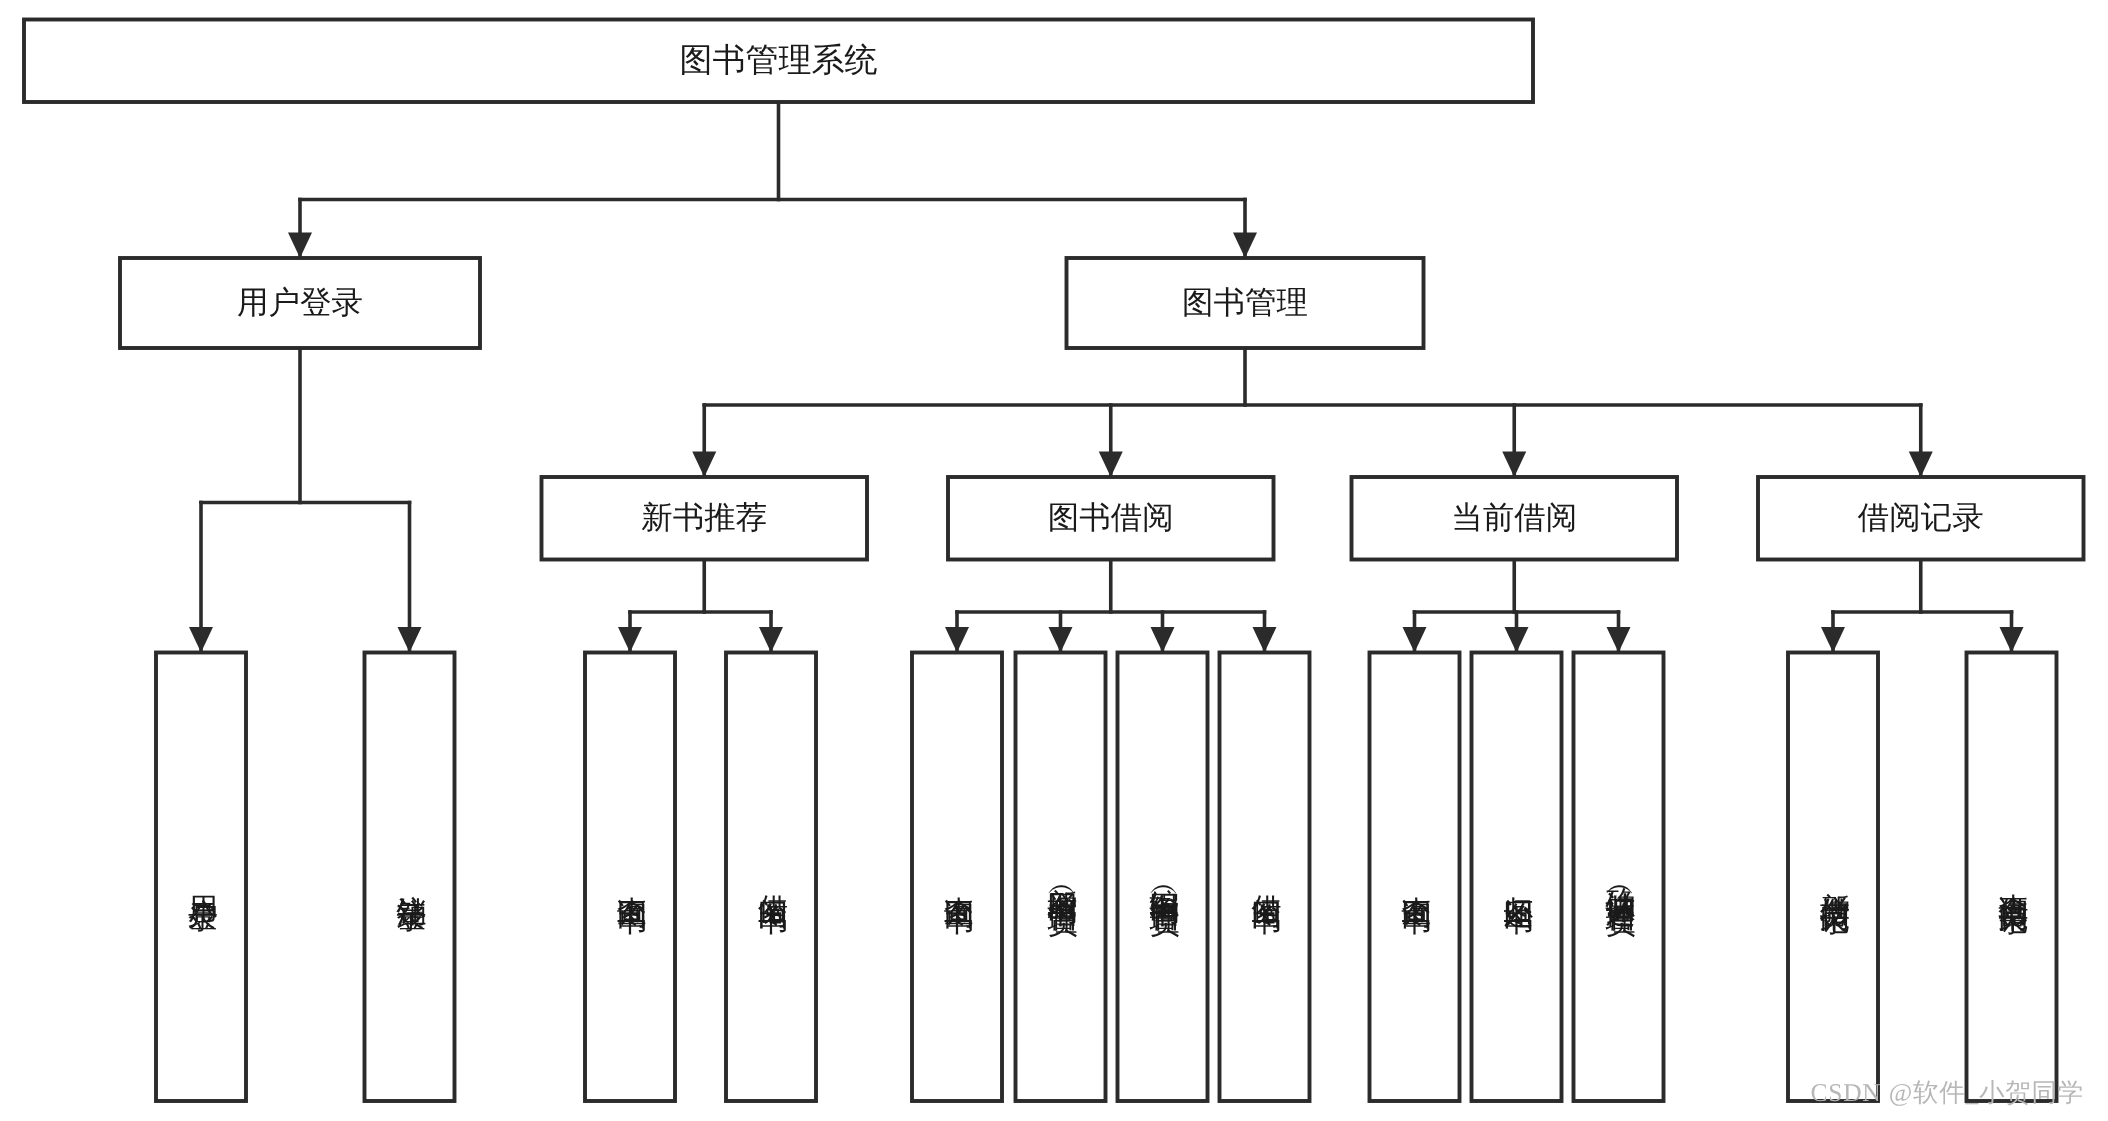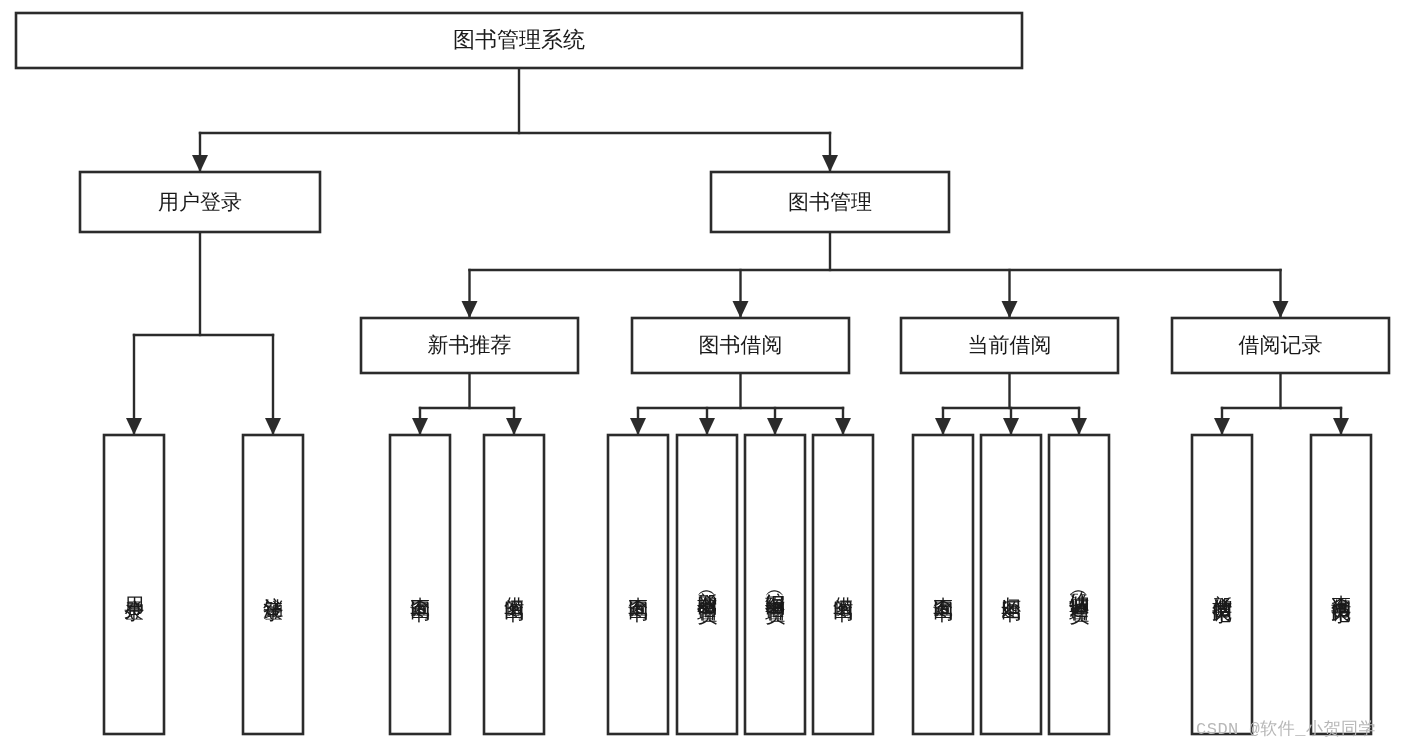--- a/index.html
+++ b/index.html
@@ -71,25 +71,26 @@
     font-family: "Liberation Sans", "DejaVu Sans", sans-serif;
     font-size: 20px;
     line-height: 1.18;
     letter-spacing: 2px;
     color: #1a1a1a;
     white-space: nowrap;
     text-align: center;
   }
   .watermark {
     position: absolute;
-    font-family: Liberation Mono, monospace;
+    font-family: Liberation Serif, serif;
     font-size: 17px;
     color: #b7b7b7;
     white-space: nowrap;
     letter-spacing: 0.5px;
+    margin-left: 11px;
   }
 </style>
 </head>
 <body>
 
 <div id="diagram-root">
   <svg class="diagram-svg" viewBox="0 0 1405 747" xmlns="http://www.w3.org/2000/svg">
     <g id="connector-layer">
         <path d="M 519 68 L 519 133" class="connector"></path>
         <path d="M 200 133 L 830 133" class="connector"></path>

